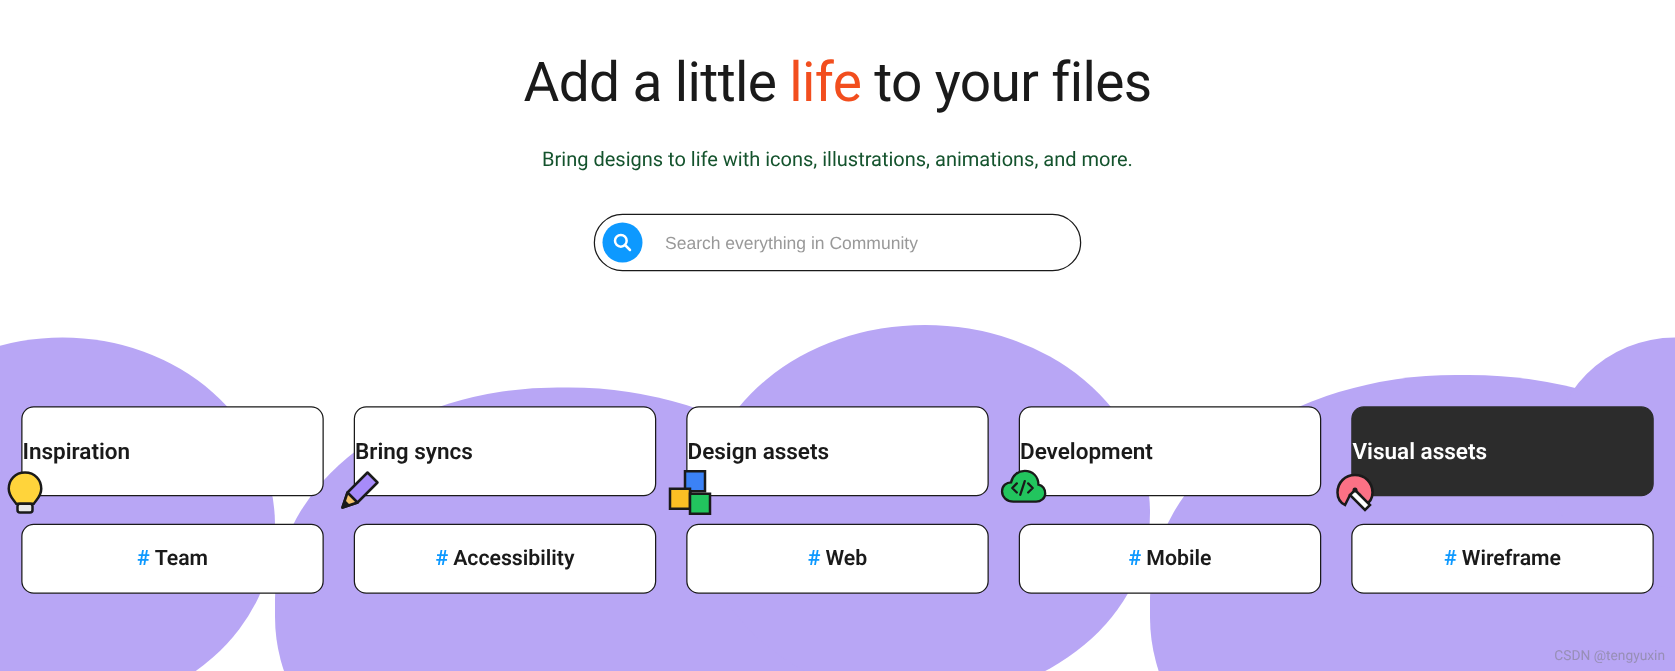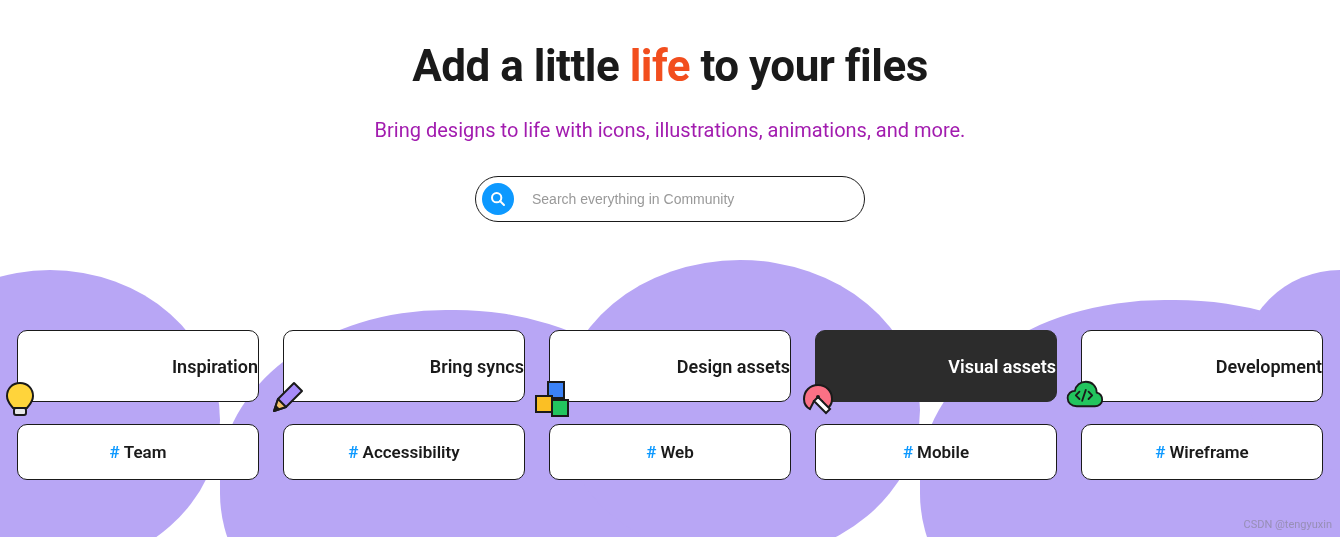--- a/index.html
+++ b/index.html
@@ -7,29 +7,29 @@
   width: 1340px;
   height: 537px;
   font-family: -apple-system, BlinkMacSystemFont, "Segoe UI", Roboto, sans-serif;
   background: #fff;
   position: relative;
   overflow: hidden;
 }
 .hero { text-align: center; padding-top: 40px; position: relative; z-index: 2; }
 .title {
   font-size: 44px;
-  font-weight: 700;
+  font-weight: 400;
   color: #1a1a1a;
   letter-spacing: -0.5px;
 }
 .title-accent { color: #f24e1e; }
 .subtitle {
   margin-top: 26px;
-  font-size: 20px;
-  color: #a21caf;
+  font-size: 16px;
+  color: #14532d;
 }
 .search-wrap {
   margin: 34px auto 0;
   width: 390px;
   height: 46px;
   border: 1.5px solid #1a1a1a;
   border-radius: 23px;
   display: flex;
   align-items: center;
   padding: 0 6px 0 6px;
@@ -75,21 +75,21 @@
 .card {
   position: relative;
   flex: 1;
   max-width: 242px;
   height: 72px;
   background: #fff;
   border: 1.5px solid #1a1a1a;
   border-radius: 10px;
   display: flex;
   align-items: center;
-  justify-content: flex-end;
+  justify-content: flex-start;
   font-size: 18px;
   font-weight: 600;
   color: #1a1a1a;
   cursor: pointer;
 }
 .card.dark { background: #2c2c2c; color: #fff; border-color: #2c2c2c; }
 .tag {
   flex: 1;
   max-width: 242px;
   height: 56px;
@@ -177,41 +177,41 @@
       <span>Design assets</span>
       <div class="card-icon">
         <svg viewBox="0 0 40 40">
             <rect x="16" y="3" width="16" height="16" fill="#3b82f6" stroke="#1a1a1a" stroke-width="2"></rect>
             <rect x="4" y="17" width="16" height="16" fill="#fbbf24" stroke="#1a1a1a" stroke-width="2"></rect>
             <rect x="20" y="21" width="16" height="16" fill="#22c55e" stroke="#1a1a1a" stroke-width="2"></rect>
           </svg>
       </div>
     </div>
 
+    <div class="card">
+      <span>Development</span>
+      <div class="card-icon">
+        <svg viewBox="0 0 44 40">
+            <path d="M14 30 C8 30 4 26 4 21 C4 16 8 13 12 13 C13 7 18 3 24 3 C31 3 36 8 36 15 C40 16 42 19 42 23 C42 27 38 30 34 30 Z" fill="#22c55e" stroke="#1a1a1a" stroke-width="2"></path>
+            <path d="M17 14 L13 18 L17 22 M27 14 L31 18 L27 22 M24 12 L20 24" fill="none" stroke="#1a1a1a" stroke-width="2" stroke-linecap="round" stroke-linejoin="round"></path>
+          </svg>
+      </div>
+    </div>
+
     <div class="card dark">
       <span>Visual assets</span>
       <div class="card-icon">
         <svg viewBox="0 0 40 40">
             <path d="M6 20 C6 12 12 6 20 6 C28 6 34 12 34 20 C34 24 32 28 28 30 L24 22 L16 22 L12 30 C8 28 6 24 6 20 Z" fill="#fb7185" stroke="#1a1a1a" stroke-width="2"></path>
             <path d="M20 18 L32 30 L28 34 L16 22 Z" fill="#fff" stroke="#1a1a1a" stroke-width="2"></path>
             <circle cx="20" cy="18" r="2" fill="#1a1a1a"></circle>
           </svg>
       </div>
     </div>
 
-    <div class="card">
-      <span>Development</span>
-      <div class="card-icon">
-        <svg viewBox="0 0 44 40">
-            <path d="M14 30 C8 30 4 26 4 21 C4 16 8 13 12 13 C13 7 18 3 24 3 C31 3 36 8 36 15 C40 16 42 19 42 23 C42 27 38 30 34 30 Z" fill="#22c55e" stroke="#1a1a1a" stroke-width="2"></path>
-            <path d="M17 14 L13 18 L17 22 M27 14 L31 18 L27 22 M24 12 L20 24" fill="none" stroke="#1a1a1a" stroke-width="2" stroke-linecap="round" stroke-linejoin="round"></path>
-          </svg>
-      </div>
-    </div>
-
   </div>
 
   <div class="card-row">
     <div class="tag">
         <span class="hash">#</span>
         <span>Team</span>
       </div>
     <div class="tag">
         <span class="hash">#</span>
         <span>Accessibility</span>

